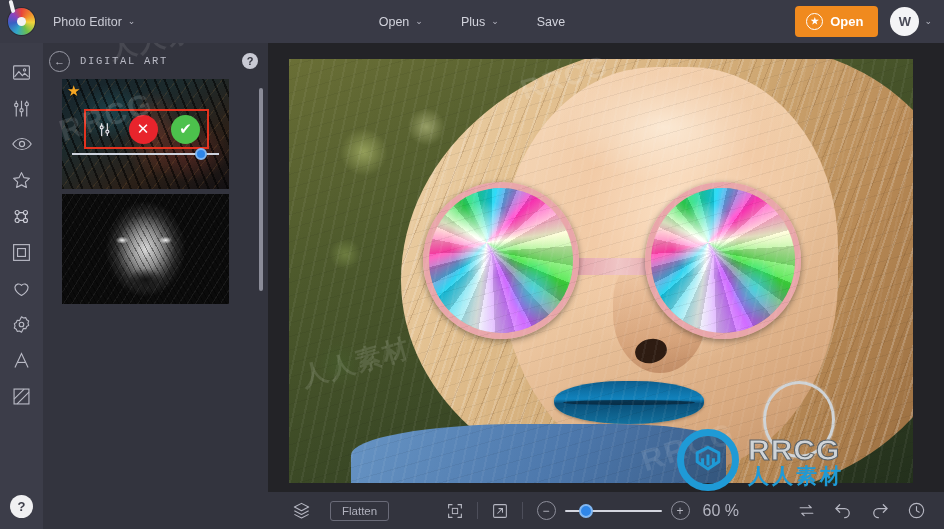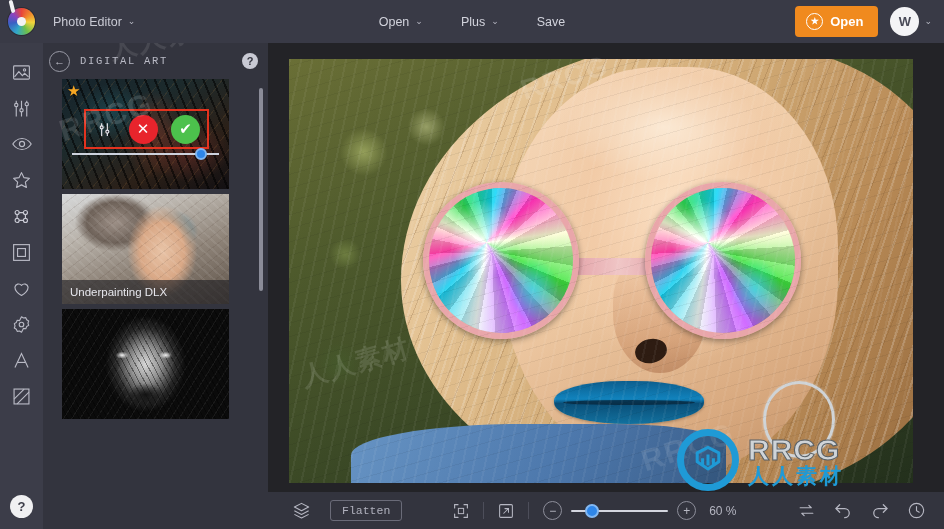--- a/index.html
+++ b/index.html
@@ -383,40 +383,40 @@
     display: flex; align-items: center; z-index: 22;
   }
   .bb-ico {
     color: #b6b7c2; display: flex; align-items: center;
     justify-content: center; cursor: pointer;
   }
   #flatten-btn {
     border: 1px solid #6a6b78; color: #b0b1bd;
     background: transparent; border-radius: 3px;
     font-size: 11.5px; padding: 3px 11px; cursor: pointer;
-    font-family: Liberation Mono, monospace;
+    font-family: Liberation Sans, sans-serif;
   }
   .vdiv { width: 1px; height: 17px; background: #4d4e5a; }
   .zoom-circ {
     width: 19px; height: 19px; border-radius: 50%;
     border: 1.3px solid #8d8e9a; color: #b8b9c4;
     display: flex; align-items: center; justify-content: center;
     font-size: 12px; line-height: 1; cursor: pointer;
   }
   #zoom-slider { position: relative; width: 97px; height: 14px; cursor: pointer; }
   #zoom-slider .ztrack {
     position: absolute; left: 0; right: 0; top: 6px; height: 2px;
     background: #d4d6df; border-radius: 1px;
   }
   #zoom-slider .zknob {
     position: absolute; top: 0; width: 14px; height: 14px;
     margin-left: -7px; border-radius: 50%;
     background: #2f86e8; border: 2px solid #83b8f2;
   }
-  #zoom-pct { color: #b4b5c0; font-size: 12px; min-width: 38px; }
+  #zoom-pct { color: #b4b5c0; font-size: 16px; min-width: 38px; }
 
   
   .wm {
     position: absolute; pointer-events: none;
     color: rgba(255,255,255,.13); font-weight: bold;
     letter-spacing: 2px; user-select: none; z-index: 28;
   }
   #wm-logo {
     position: absolute; right: 12px; bottom: 38px;
     display: flex; align-items: center; gap: 9px;
@@ -588,24 +588,20 @@
           <div class="ctrl-circ ctrl-x">✕</div>
           <div class="ctrl-circ ctrl-ok">✔</div>
         </div>
 
         <div class="thumb-slider">
           <div class="track"></div>
           <div class="knob" style="left:88%"></div>
         </div>
       </div>
 
-      <div class="thumb">
-        <div class="art art-portrait"></div>
-        <div class="thumb-label">Underpainting DLX</div>
-      </div>
 
 
       <div class="thumb">
         <div class="art art-charcoal"></div>
       </div>
     </div>
 
     <div id="panel-scroll"></div>
   </div>
 

